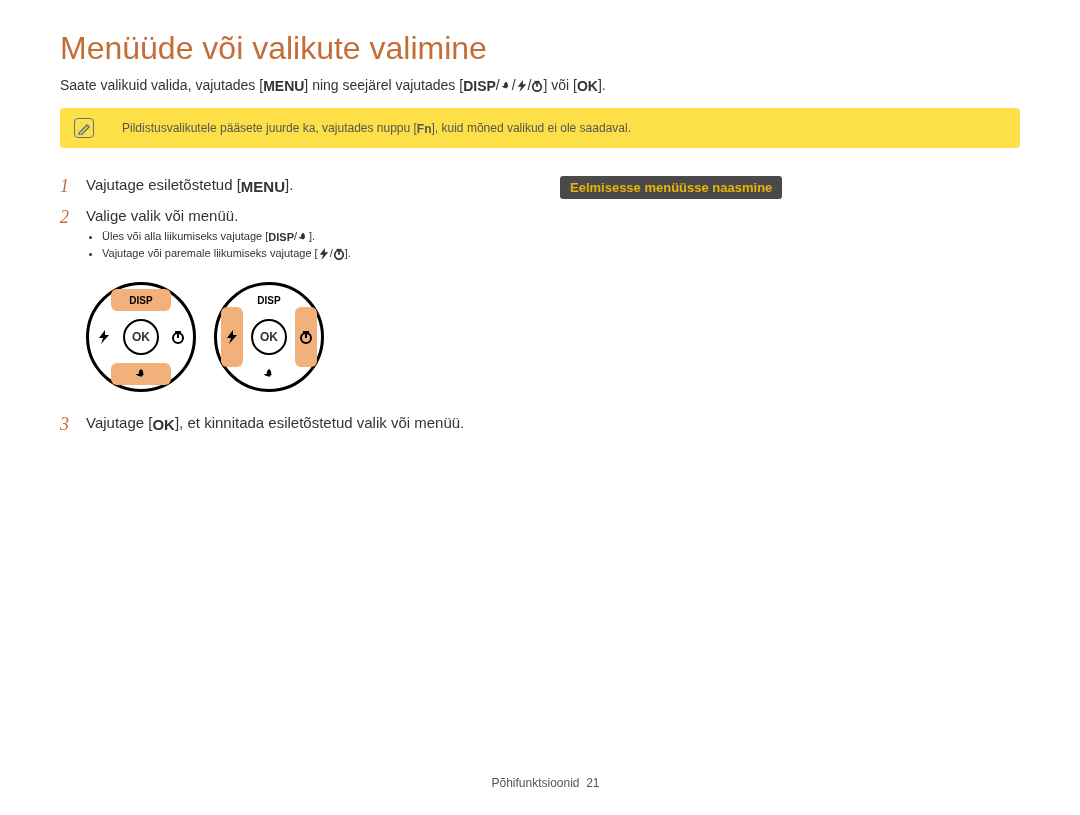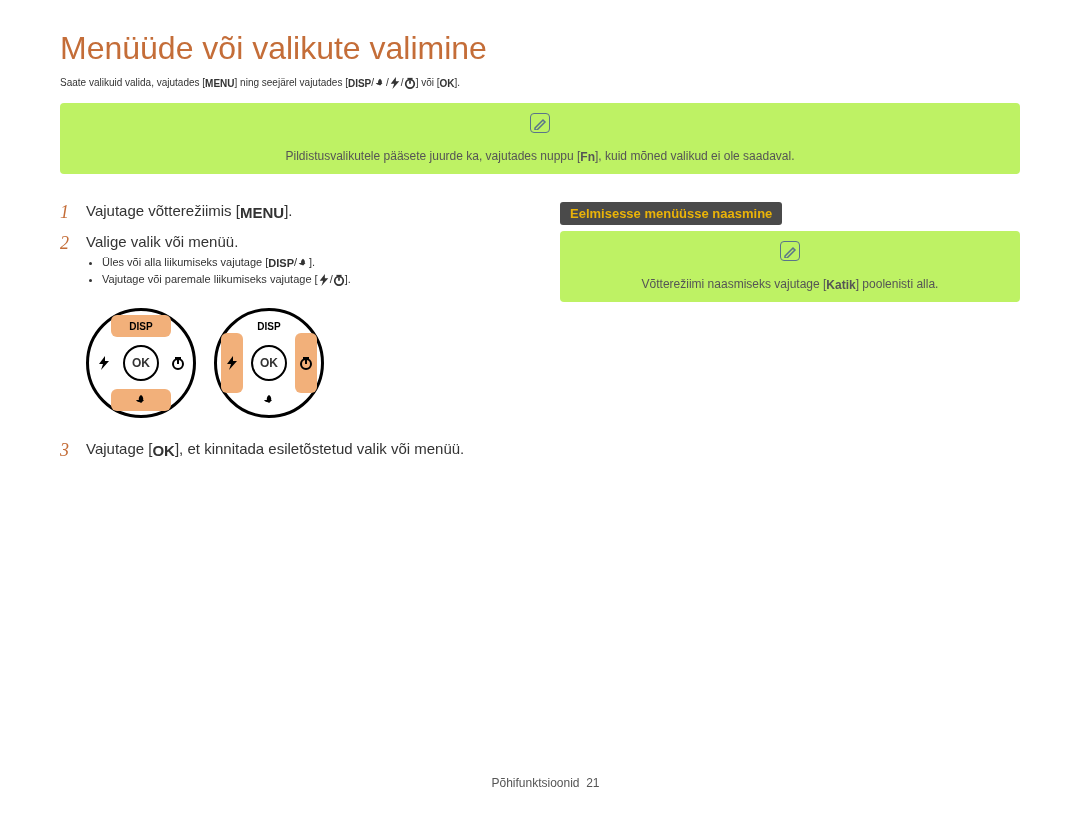--- a/index.html
+++ b/index.html
@@ -13,40 +13,39 @@
     position: relative;
     padding: 30px 60px 0 60px;
   }
   .title {
     color: #c46d38;
     font-size: 32px;
     font-weight: normal;
     margin-bottom: 10px;
   }
   .intro {
-    font-size: 10px;
+    font-size: 14px;
     margin-bottom: 14px;
   }
   .key {
     font-weight: bold;
     display: inline-flex;
     align-items: center;
     vertical-align: middle;
   }
   .key svg { display:inline-block; vertical-align:middle; }
   .note-box {
-    background: #bef264;
+    background: #fde047;
     border-radius: 4px;
     padding: 10px 14px;
     display: flex;
     align-items: center;
-    gap: 16px;
+    gap: 28px;
     font-size: 12px;
     color: #555;
-    flex-direction: column;
   }
   .note-icon {
     width: 20px; height: 20px;
     border: 1px solid #5a748a;
     border-radius: 4px;
     color: #5a748a;
     display: flex; align-items:center; justify-content:center;
     flex-shrink:0;
   }
   .note-icon svg { width:14px; height:14px; }
@@ -197,21 +196,21 @@
   </div>
 </div>
 
 <div class="columns">
 
   <div class="col">
 
     <div class="step">
       <div class="step-num">1</div>
       <div class="step-body">
-        <span>Vajutage võtterežiimis [</span><span class="key">MENU</span><span>].</span>
+        <span>Vajutage esiletõstetud [</span><span class="key">MENU</span><span>].</span>
       </div>
     </div>
 
     <div class="step">
       <div class="step-num">2</div>
       <div class="step-body">
         <span>Valige valik või menüü.</span>
         <ul class="sublist">
           <li>
             <span>Üles või alla liikumiseks vajutage [</span><span class="key">DISP</span><span>/</span><span class="key">
@@ -282,28 +281,18 @@
       <div class="step-num">3</div>
       <div class="step-body">
         <span>Vajutage [</span><span class="key">OK</span><span>], et kinnitada esiletõstetud valik või menüü.</span>
       </div>
     </div>
 
   </div>
 
   <div class="col">
     <div class="sub-head">Eelmisesse menüüsse naasmine</div>
-    <div class="note-box">
-      <div class="note-icon">
-          <svg viewBox="0 0 14 14">
-            <use href="#ic-pencil"></use>
-          </svg>
-        </div>
-      <div>
-        <span>Võtterežiimi naasmiseks vajutage [</span><span class="key">Katik</span><span>] poolenisti alla.</span>
-      </div>
-    </div>
   </div>
 </div>
 
 <div class="footer">
   <span>Põhifunktsioonid</span>&nbsp;&nbsp;<span>21</span>
 </div>
 
 </body></html>

